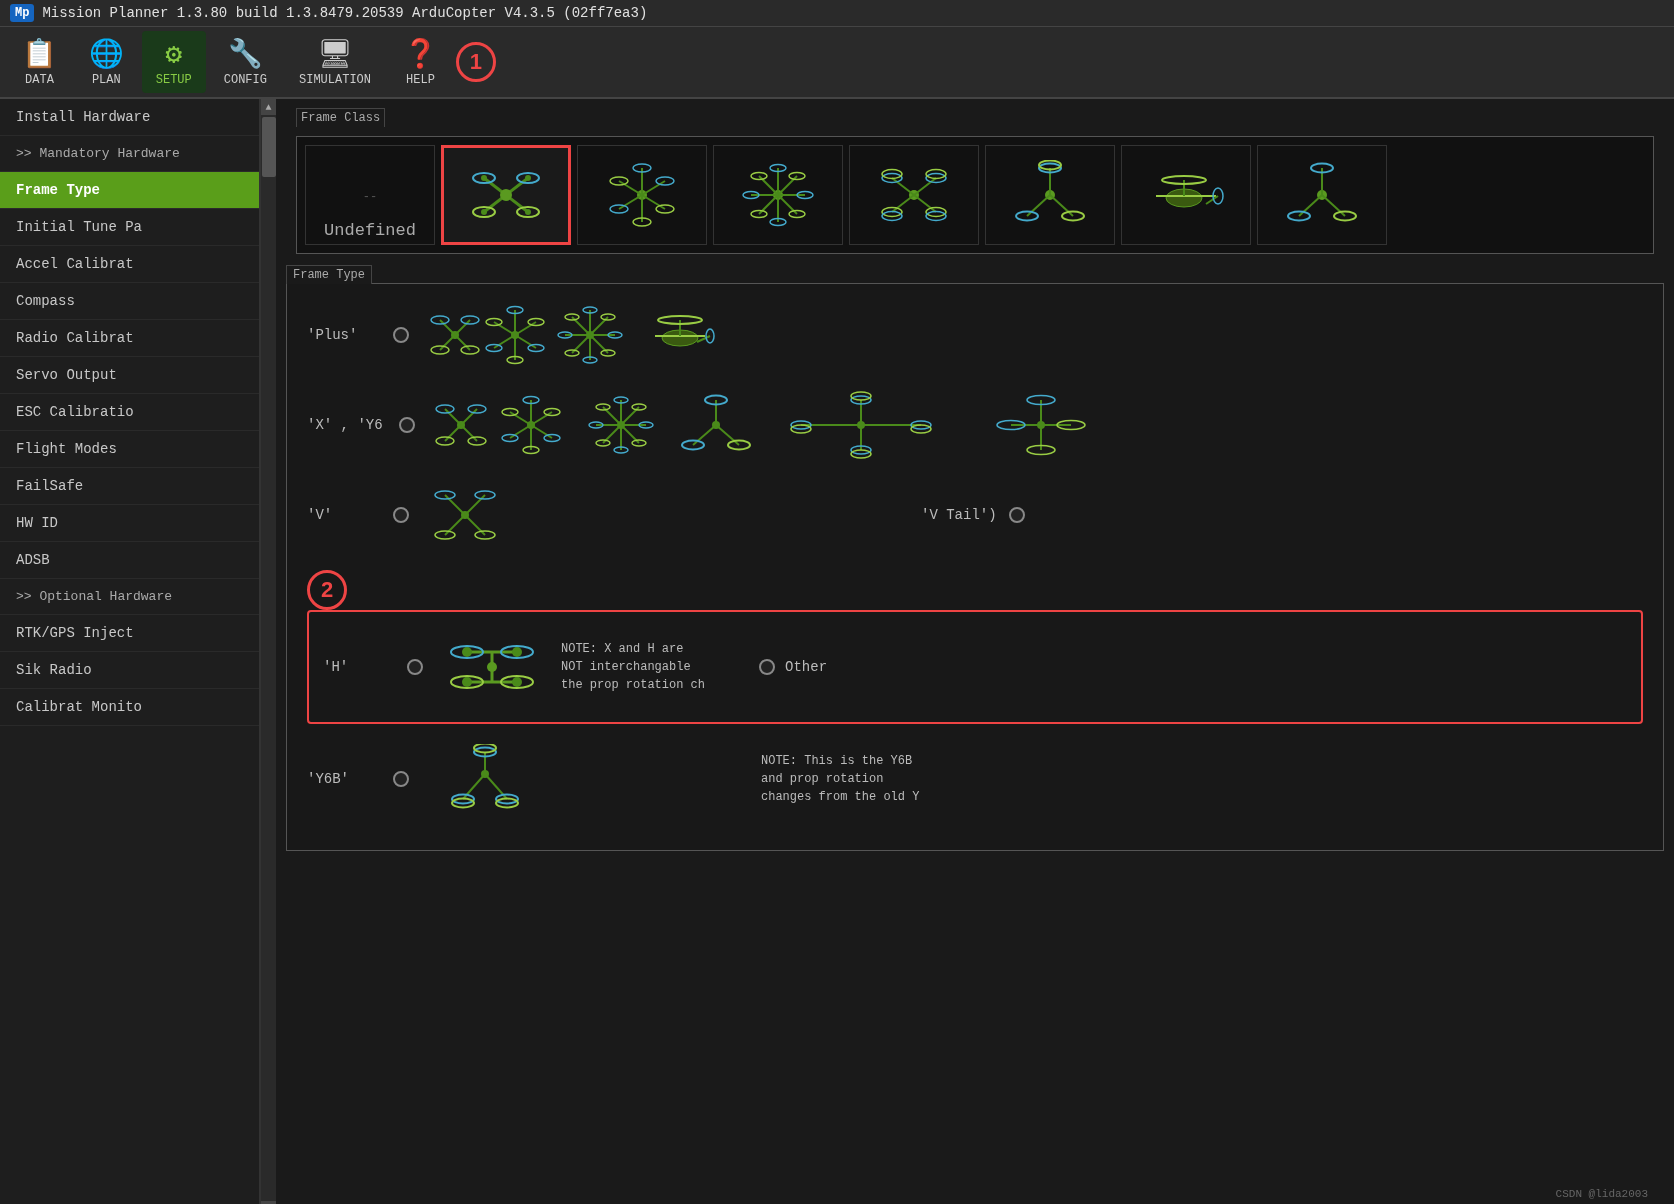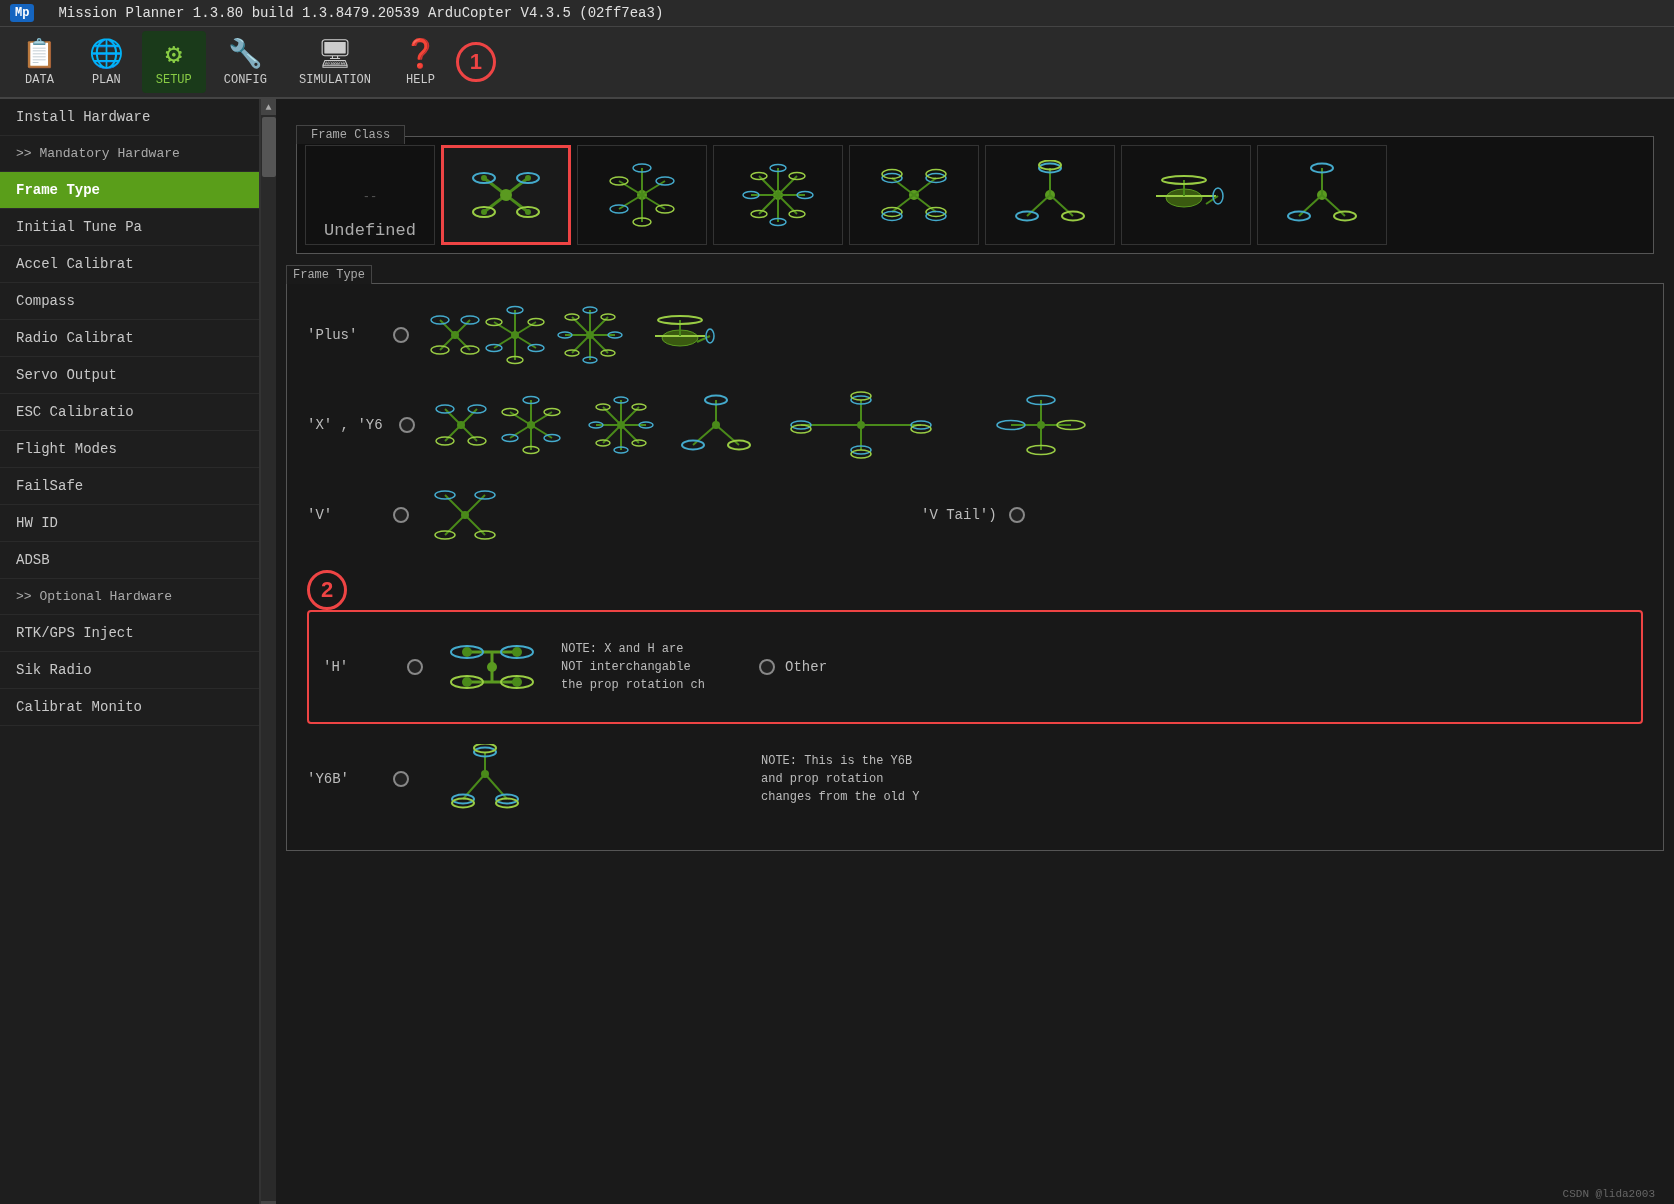--- a/index.html
+++ b/index.html
@@ -13,21 +13,21 @@
     }
 
     
     #title-bar {
       background: #2a2a2a;
       color: #e0e0e0;
       padding: 4px 10px;
       font-size: 14px;
       display: flex;
       align-items: center;
-      gap: 24px;
+      gap: 8px;
       border-bottom: 1px solid #444;
     }
     #title-bar .mp-logo {
       background: #1565c0;
       color: white;
       font-weight: bold;
       font-size: 12px;
       padding: 2px 5px;
       border-radius: 3px;
     }
@@ -127,24 +127,24 @@
       border-radius: 2px;
     }
 
     
     .section-label {
       color: #aaa;
       font-size: 12px;
       font-family: 'Courier New', Courier, monospace;
       border: 1px solid #444;
       border-bottom: none;
-      padding: 2px 14px;
+      padding: 2px 4px;
       display: inline-block;
       position: relative;
-      top: 18px;
+      top: 1px;
       left: 10px;
       background: #1a1a1a;
       z-index: 1;
     }
     .frame-class-container {
       border: 1px solid #555;
       margin: 10px 10px 0 10px;
       padding: 8px;
       display: flex;
       gap: 6px;
@@ -248,21 +248,21 @@
       font-family: 'Courier New', Courier, monospace;
       font-size: 12px;
       color: #bbb;
       line-height: 1.5;
     }
 
     
     #watermark {
       position: fixed;
       bottom: 4px;
-      right: 19px;
+      right: 26px;
       font-size: 11px;
       color: #666;
       font-family: 'Courier New', Courier, monospace;
     }
 
     
     .num-circle {
       display: inline-flex;
       align-items: center;
       justify-content: center;

